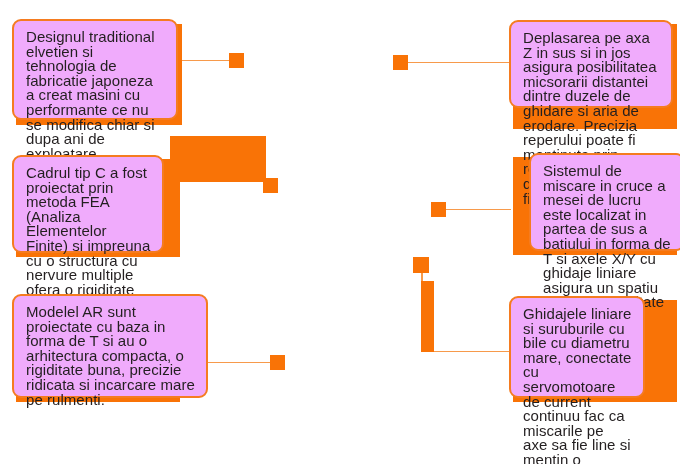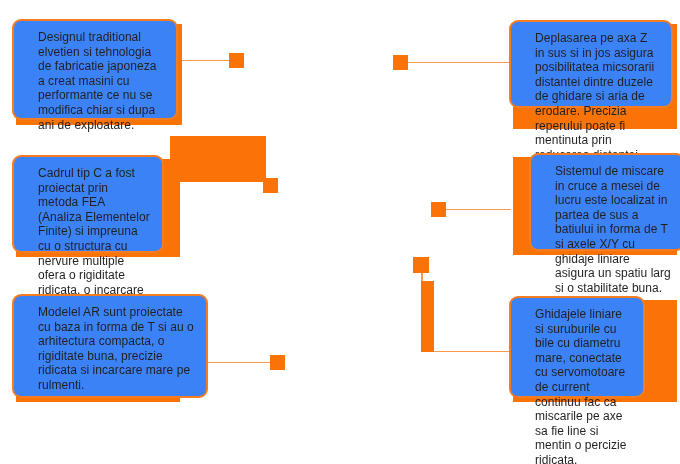--- a/index.html
+++ b/index.html
@@ -15,28 +15,28 @@
     width: 680px;
     height: 464px;
     background: #ffffff;
     overflow: hidden;
   }
 
   
   .callout {
     position: absolute;
     box-sizing: border-box;
-    background: #3b82f6;
+    background: #f0abfc;
     border: 2px solid #f57c20;
     border-radius: 9px;
     color: #231f20;
-    font-size: 12px;
+    font-size: 15px;
     line-height: 14.6px;
     letter-spacing: 0.05px;
-    padding: 9px 11px 9px 24px;
+    padding: 9px 11px 9px 12px;
     z-index: 4;
   }
   
   .callout-shadow {
     position: absolute;
     background: #f97306;
     z-index: 3;
   }
   .callout-text {
     display: block;

